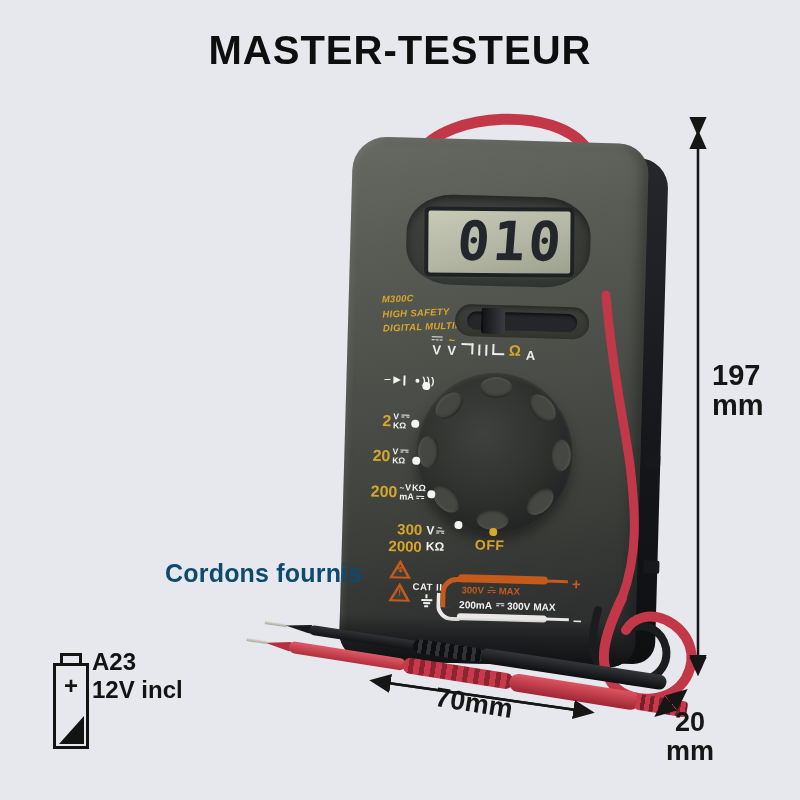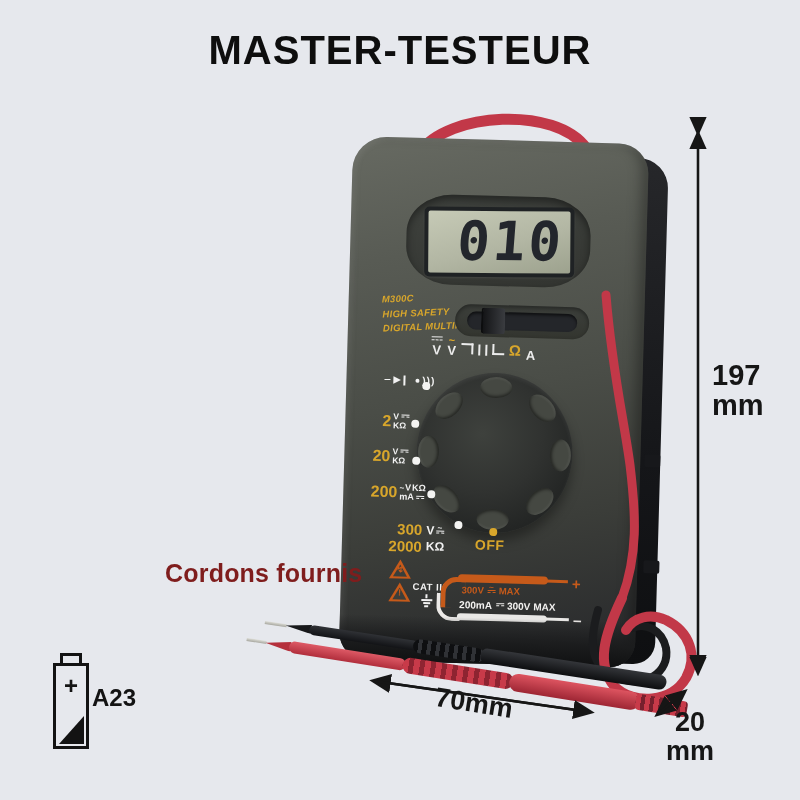--- a/index.html
+++ b/index.html
@@ -158,29 +158,29 @@
   #probe-red .p-handle{left:266px;top:0;width:132px;height:18px;border-radius:9px;
       background:linear-gradient(#dd5460,#9e2634);}
   #probe-red .p-relief{left:394px;top:1px;width:52px;height:16px;border-radius:4px;
       background:repeating-linear-gradient(90deg,#c83a49 0 5px,#77202d 5px 9px);}
 
   
   .dim-text{color:#161616;font-weight:700;}
   #dim-h{left:712px;top:360px;font-size:29px;line-height:1.05;}
   #dim-w{left:408px;top:688px;width:132px;text-align:center;font-size:27px;transform:rotate(9deg);}
   #dim-d{left:658px;top:708px;width:64px;text-align:center;font-size:27px;line-height:1.08;}
-  #cords{left:165px;top:559px;font-size:25px;font-weight:700;color:#7f1d1d;letter-spacing:.2px;}
+  #cords{left:165px;top:559px;font-size:25px;font-weight:700;color:#0c4a6e;letter-spacing:.2px;}
 
   
   #batt-icon{left:53px;top:653px;width:38px;height:96px;}
   #batt-term{left:7px;top:0;width:16px;height:10px;border:3px solid #131313;border-bottom:none;}
   #batt-body{left:0;top:10px;width:30px;height:80px;border:3px solid #131313;}
   #batt-plus{left:0;top:8px;width:30px;text-align:center;font-size:24px;font-weight:700;color:#131313;line-height:1;}
   #batt-tri{right:2px;bottom:2px;width:0;height:0;border-bottom:28px solid #131313;border-left:25px solid transparent;}
-  #batt-text{left:92px;top:684px;font-size:24px;font-weight:700;color:#131313;line-height:1.18;}
+  #batt-text{left:92px;top:648px;font-size:24px;font-weight:700;color:#131313;line-height:1.18;}
 </style>
 </head>
 <body>
 
 <div id="stage">
 
   <div class="abs" id="title">MASTER-TESTEUR</div>
 
   <svg class="layer" viewBox="0 0 800 800">
     <path d="M 420 152 C 448 112, 556 106, 586 148" fill="none" stroke="#c23848" stroke-width="11" stroke-linecap="round"></path>
@@ -406,15 +406,16 @@
 
   <div class="abs" id="batt-icon">
     <div class="abs" id="batt-term"></div>
     <div class="abs" id="batt-body">
       <div class="abs" id="batt-plus">+</div>
       <div class="abs" id="batt-tri"></div>
     </div>
   </div>
   <div class="abs" id="batt-text">
     <div>A23</div>
+    <div>12V incl</div>
   </div>
 
 </div>
 
 </body></html>

